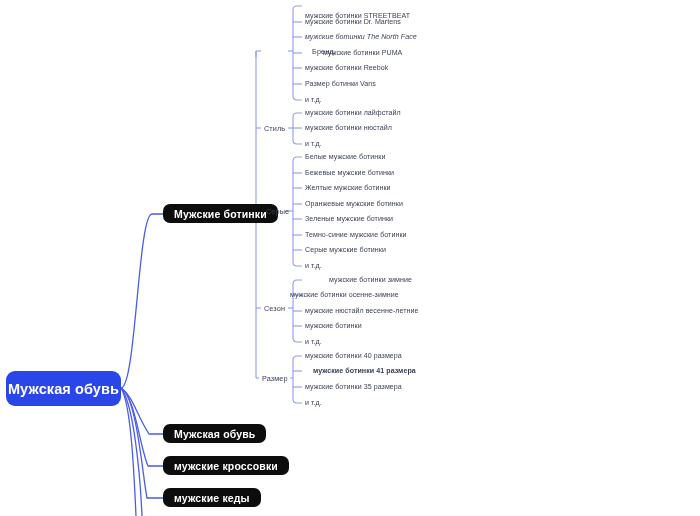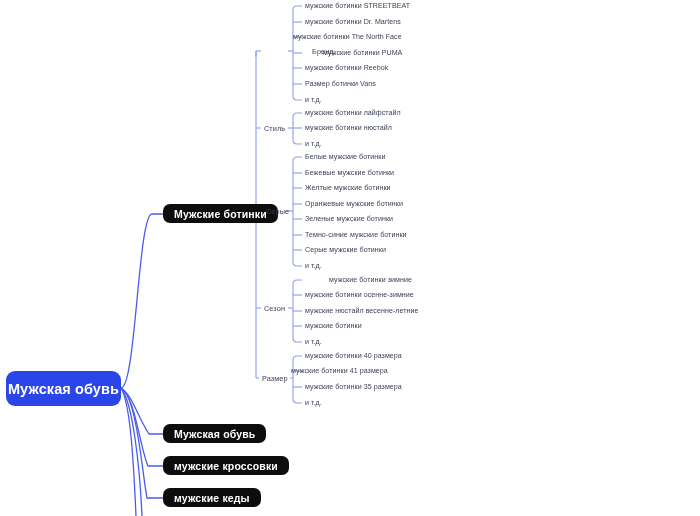--- a/index.html
+++ b/index.html
@@ -145,42 +145,42 @@
       </div>
     </div>
   <div id="cats-layer">
       <div class="cat-label" style="left: 264px; top: 47px; margin-left: 48px;">Бренд</div>
       <div class="cat-label" style="left: 264px; top: 124px;">Стиль</div>
       <div class="cat-label" style="left: 266px; top: 207px;">Серые</div>
       <div class="cat-label" style="left: 264px; top: 304px;">Сезон</div>
       <div class="cat-label" style="left: 262px; top: 374px;">Размер</div>
     </div>
   <div id="leaves-layer">
-      <div class="leaf-label" style="left: 305px; top: 2px; text-align: center;">мужские ботинки STREETBEAT</div>
+      <div class="leaf-label" style="left: 305px; top: 12px; text-align: center;">мужские ботинки STREETBEAT</div>
       <div class="leaf-label" style="left: 305px; top: 18px;">мужские ботинки Dr. Martens</div>
-      <div class="leaf-label" style="left: 293px; top: 33px;">мужские ботинки The North Face</div>
+      <div class="leaf-label" style="left: 305px; top: 33px; font-style: italic;">мужские ботинки The North Face</div>
       <div class="leaf-label" style="left: 323px; top: 49px; text-align: right;">мужские ботинки PUMA</div>
       <div class="leaf-label" style="left: 305px; top: 64px;">мужские ботинки Reebok</div>
       <div class="leaf-label" style="left: 305px; top: 80px;">Размер ботинки Vans</div>
       <div class="leaf-label" style="left: 305px; top: 96px;">и т.д.</div>
       <div class="leaf-label" style="left: 305px; top: 109px;">мужские ботинки лайфстайл</div>
       <div class="leaf-label" style="left: 305px; top: 124px;">мужские ботинки нюстайл</div>
       <div class="leaf-label" style="left: 305px; top: 140px;">и т.д.</div>
       <div class="leaf-label" style="left: 305px; top: 153px; text-align: center;">Белые мужские ботинки</div>
       <div class="leaf-label" style="left: 305px; top: 169px;">Бежевые мужские ботинки</div>
       <div class="leaf-label" style="left: 305px; top: 184px;">Желтые мужские ботинки</div>
       <div class="leaf-label" style="left: 305px; top: 200px;">Оранжевые мужские ботинки</div>
       <div class="leaf-label" style="left: 305px; top: 215px;">Зеленые мужские ботинки</div>
       <div class="leaf-label" style="left: 305px; top: 231px;">Темно-синие мужские ботинки</div>
       <div class="leaf-label" style="left: 305px; top: 246px;">Серые мужские ботинки</div>
       <div class="leaf-label" style="left: 305px; top: 262px;">и т.д.</div>
       <div class="leaf-label" style="left: 305px; top: 276px; padding-left: 24px;">мужские ботинки зимние</div>
-      <div class="leaf-label" style="left: 305px; top: 291px;">мужские ботинки осенне-зимние</div>
+      <div class="leaf-label" style="left: 290px; top: 291px;">мужские ботинки осенне-зимние</div>
       <div class="leaf-label" style="left: 305px; top: 307px;">мужские нюстайл весенне-летние</div>
       <div class="leaf-label" style="left: 305px; top: 322px;">мужские ботинки</div>
       <div class="leaf-label" style="left: 305px; top: 338px;">и т.д.</div>
       <div class="leaf-label" style="left: 305px; top: 352px;">мужские ботинки 40 размера</div>
-      <div class="leaf-label" style="left: 291px; top: 367px;">мужские ботинки 41 размера</div>
+      <div class="leaf-label" style="left: 313px; top: 367px; font-weight: bold;">мужские ботинки 41 размера</div>
       <div class="leaf-label" style="left: 305px; top: 383px;">мужские ботинки 35 размера</div>
       <div class="leaf-label" style="left: 305px; top: 399px;">и т.д.</div>
     </div>
 
 </div>
 
 </body></html>

